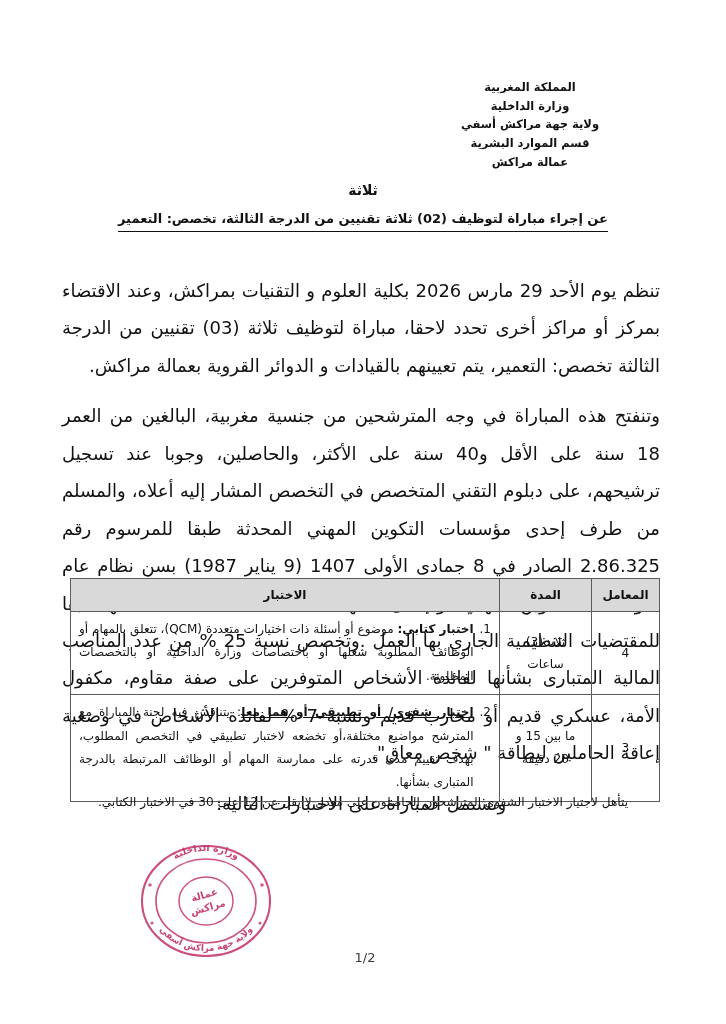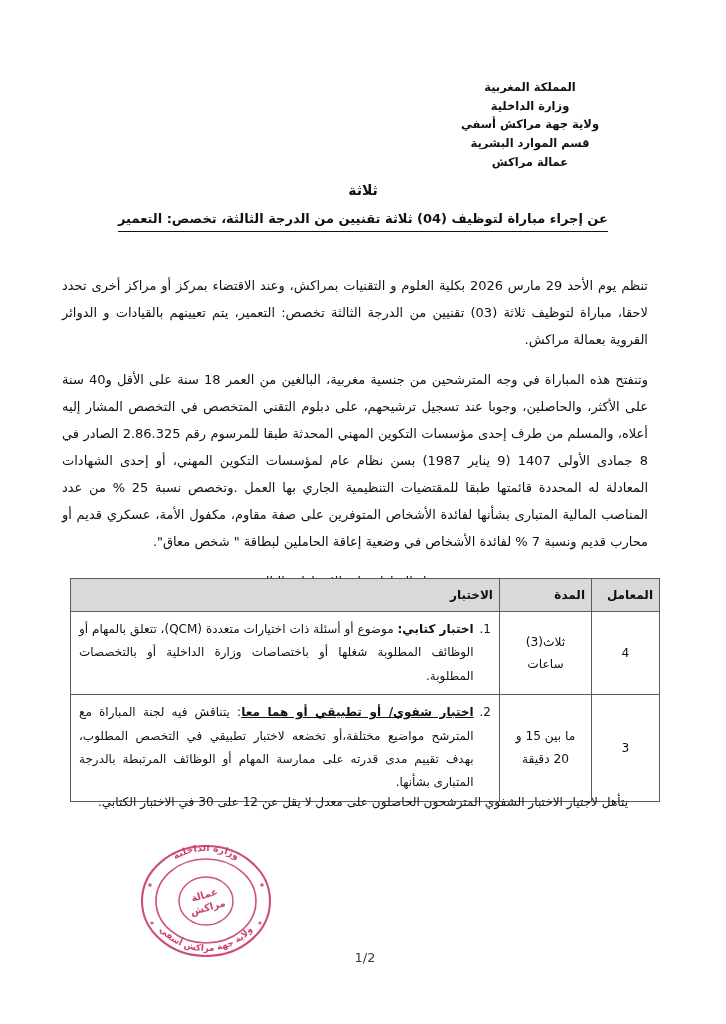--- a/index.html
+++ b/index.html
@@ -68,23 +68,23 @@
   
   .body-area {
     position: absolute;
     top: 272px;
     right: 62px;
     left: 62px;
     direction: rtl;
     text-align: justify;
   }
   .para {
-    font-size: 13px;
+    font-size: 18px;
     line-height: 2.08;
-    margin: 0 16px 13px 0;
+    margin: 0 4px 13px 0;
     text-align: justify;
     text-justify: inter-word;
   }
   .para.last-center {
     text-align: center;
     margin-bottom: 6px;
   }
   .para b, .bold {
     font-weight: 700;
   }
@@ -109,21 +109,21 @@
   table.exam-table th,
   table.exam-table td {
     border: 1.1px solid #5b5b5b;
     vertical-align: middle;
     padding: 6px 8px;
   }
   table.exam-table thead th {
     background: #d9d9d9;
     font-size: 12px;
     font-weight: 700;
-    text-align: right;
+    text-align: center;
     height: 24px;
     padding: 4px 6px;
   }
   col.c-coef { width: 68px; }
   col.c-dur  { width: 92px; }
   col.c-test { width: auto; }
 
   td.coef-cell, td.dur-cell {
     text-align: center;
     font-size: 12.2px;
@@ -195,21 +195,21 @@
   <div class="letterhead">
     <div class="lh-line">المملكة المغربية</div>
     <div class="lh-line">وزارة الداخلية</div>
     <div class="lh-line">ولاية جهة مراكش أسفي</div>
     <div class="lh-line">قسم الموارد البشرية</div>
     <div class="lh-line">عمالة مراكش</div>
   </div>
 
   <div class="title-block">
     <div class="doc-title">ثلاثة</div>
-    <div class="doc-subtitle">عن إجراء مباراة لتوظيف  (04) ثلاثة تقنيين  من الدرجة الثالثة، تخصص:  التعمير</div>
+    <div class="doc-subtitle">عن إجراء مباراة لتوظيف  (02) ثلاثة تقنيين  من الدرجة الثالثة، تخصص:  التعمير</div>
   </div>
 
   <div class="body-area">
     <p class="para">تنظم يوم الأحد 29 مارس 2026 بكلية العلوم و التقنيات بمراكش، وعند الاقتضاء بمركز أو مراكز أخرى تحدد لاحقا، مباراة لتوظيف ثلاثة (03) تقنيين من الدرجة الثالثة تخصص: التعمير، يتم تعيينهم بالقيادات و الدوائر القروية بعمالة مراكش.</p>
     <p class="para">وتنفتح هذه المباراة في وجه المترشحين من جنسية مغربية، البالغين من العمر 18 سنة على الأقل و40 سنة على الأكثر، والحاصلين، وجوبا عند تسجيل ترشيحهم، على دبلوم التقني المتخصص في التخصص المشار إليه أعلاه، والمسلم من طرف إحدى مؤسسات التكوين المهني المحدثة طبقا للمرسوم رقم 2.86.325 الصادر في 8 جمادى الأولى 1407 (9 يناير 1987) بسن نظام عام لمؤسسات التكوين المهني، أو إحدى الشهادات المعادلة له المحددة قائمتها طبقا للمقتضيات التنظيمية الجاري بها العمل .وتخصص نسبة 25 % من عدد المناصب المالية المتبارى بشأنها لفائدة الأشخاص المتوفرين على صفة مقاوم، مكفول الأمة، عسكري قديم أو محارب قديم ونسبة 7 % لفائدة الأشخاص في وضعية إعاقة الحاملين لبطاقة " شخص معاق".</p>
     <p class="para last-center">وتشتمل المباراة على الاختبارات التالية:</p>
   </div>
 
   <div class="tbl-wrap">
     <table class="exam-table">

